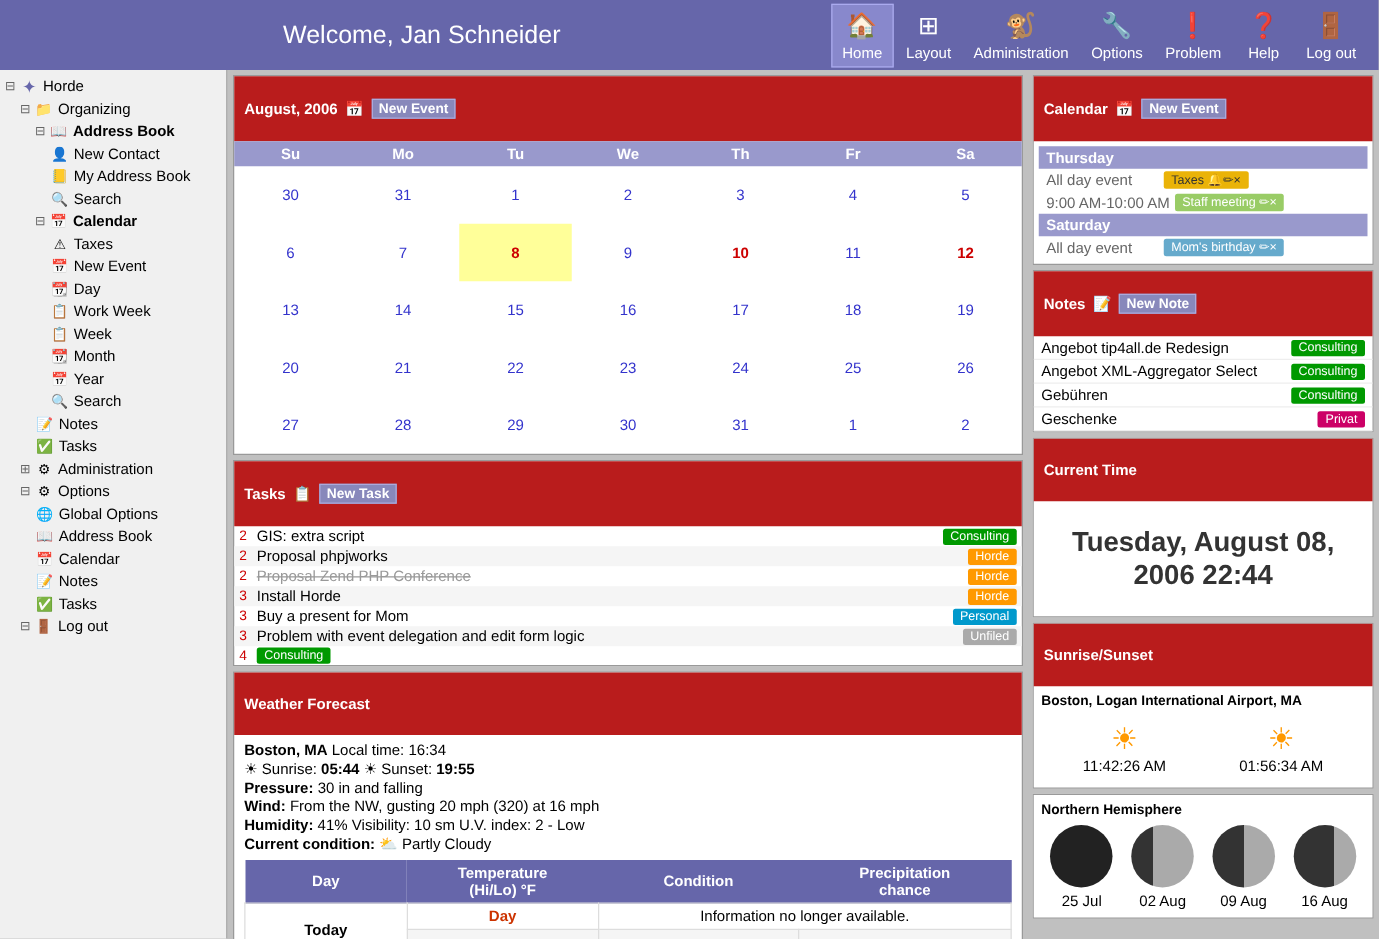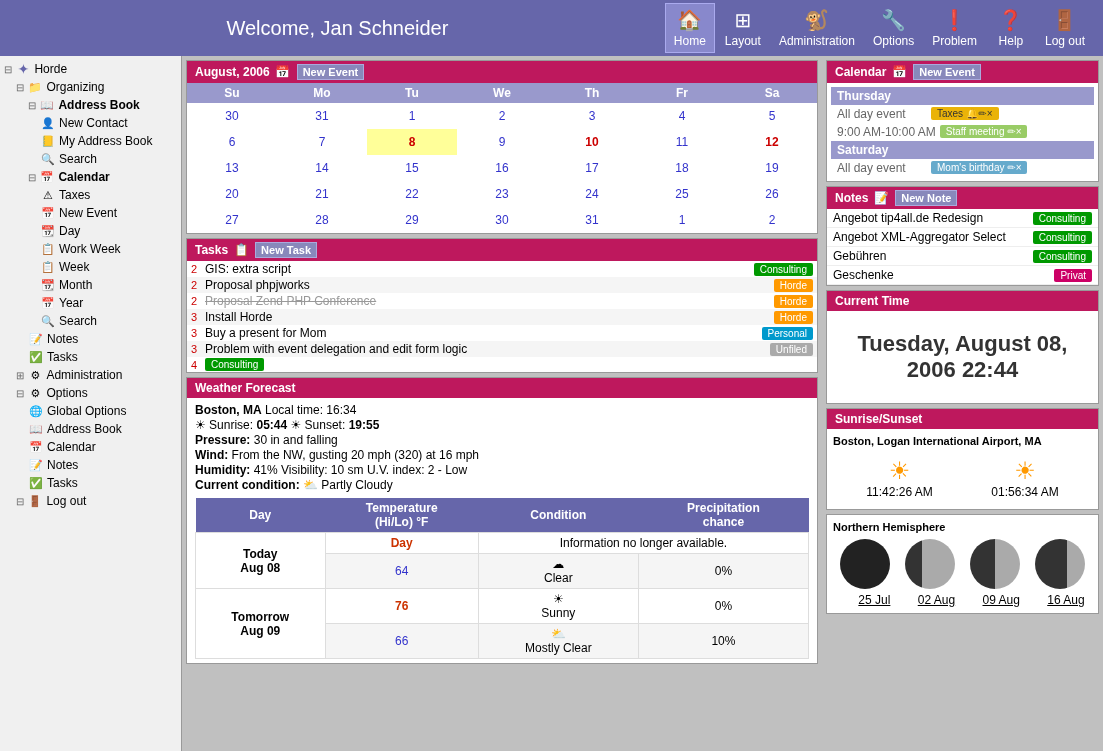--- a/index.html
+++ b/index.html
@@ -22,29 +22,29 @@
     .sidebar-indent1 { padding-left: 16px; }
     .sidebar-indent2 { padding-left: 28px; }
     .sidebar-indent3 { padding-left: 40px; }
     .sidebar-icon { width: 16px; height: 16px; display: inline-flex; align-items: center; justify-content: center; font-size: 11px; flex-shrink: 0; }
     .sidebar-bold { font-weight: bold; }
     .content-left { width: 640px; overflow-y: auto; padding: 4px; display: flex; flex-direction: column; gap: 4px; }
     .content-right { flex: 1; overflow-y: auto; padding: 4px; display: flex; flex-direction: column; gap: 4px; }
 
     
     .panel { border: 1px solid #999; background: white; }
-    .panel-header { background: #be185d; color: white; font-weight: bold; padding: 3px 8px; display: flex; align-items: center; gap: 6px; font-size: 13px; }
+    .panel-header { background: #b91c1c; color: white; font-weight: bold; padding: 18px 8px; display: flex; align-items: center; gap: 6px; font-size: 13px; }
     .panel-header .new-btn { background: #8888bb; border: 1px solid #aaaadd; padding: 1px 5px; font-size: 11px; cursor: pointer; color: white; display: inline-flex; align-items: center; gap: 3px; }
     .panel-body { padding: 4px; }
 
     
     .cal-header-row { display: grid; grid-template-columns: repeat(7, 1fr); text-align: center; background: #9999cc; color: white; }
     .cal-header-cell { padding: 3px 2px; font-weight: bold; }
     .cal-row { display: grid; grid-template-columns: repeat(7, 1fr); text-align: center; }
-    .cal-cell { padding: 6px 4px; cursor: pointer; }
+    .cal-cell { padding: 16px 4px; cursor: pointer; }
     .cal-cell.other-month { color: #999; }
     .cal-cell.today { background: #ffff99; font-weight: bold; color: #cc0000; }
     .cal-cell.link { color: #3333cc; cursor: pointer; }
     .cal-cell.highlight { color: #cc0000; font-weight: bold; }
 
     
     .task-row { display: flex; align-items: center; padding: 1px 4px; }
     .task-row:nth-child(even) { background: #f5f5f5; }
     .task-priority { width: 14px; color: #cc0000; font-size: 11px; flex-shrink: 0; }
     .task-label { flex: 1; cursor: pointer; }
@@ -87,21 +87,21 @@
     .sunrise-body { padding: 6px; }
     .sunrise-location { font-weight: bold; font-size: 11px; margin-bottom: 6px; }
     .sunrise-row { display: flex; justify-content: space-around; align-items: center; padding: 4px; }
     .sunrise-item { text-align: center; }
     .sun-icon { font-size: 24px; color: #ff9900; }
 
     
     .moon-body { padding: 6px; }
     .moon-location { font-weight: bold; font-size: 11px; margin-bottom: 6px; }
     .moon-row { display: flex; justify-content: space-around; }
-    .moon-item { text-align: right; text-decoration: underline; }
+    .moon-item { text-align: center; }
     .moon-circle { width: 50px; height: 50px; border-radius: 50%; background: #222; margin: 0 auto 4px; position: relative; overflow: hidden; }
 
     .horde-icon { color: #6666aa; font-size: 14px; }
     .expand-icon { font-size: 10px; color: #666; }
   </style>
 </head>
 <body>
 
 <div class="header">
   <div class="header-title">Welcome, Jan Schneider</div>

